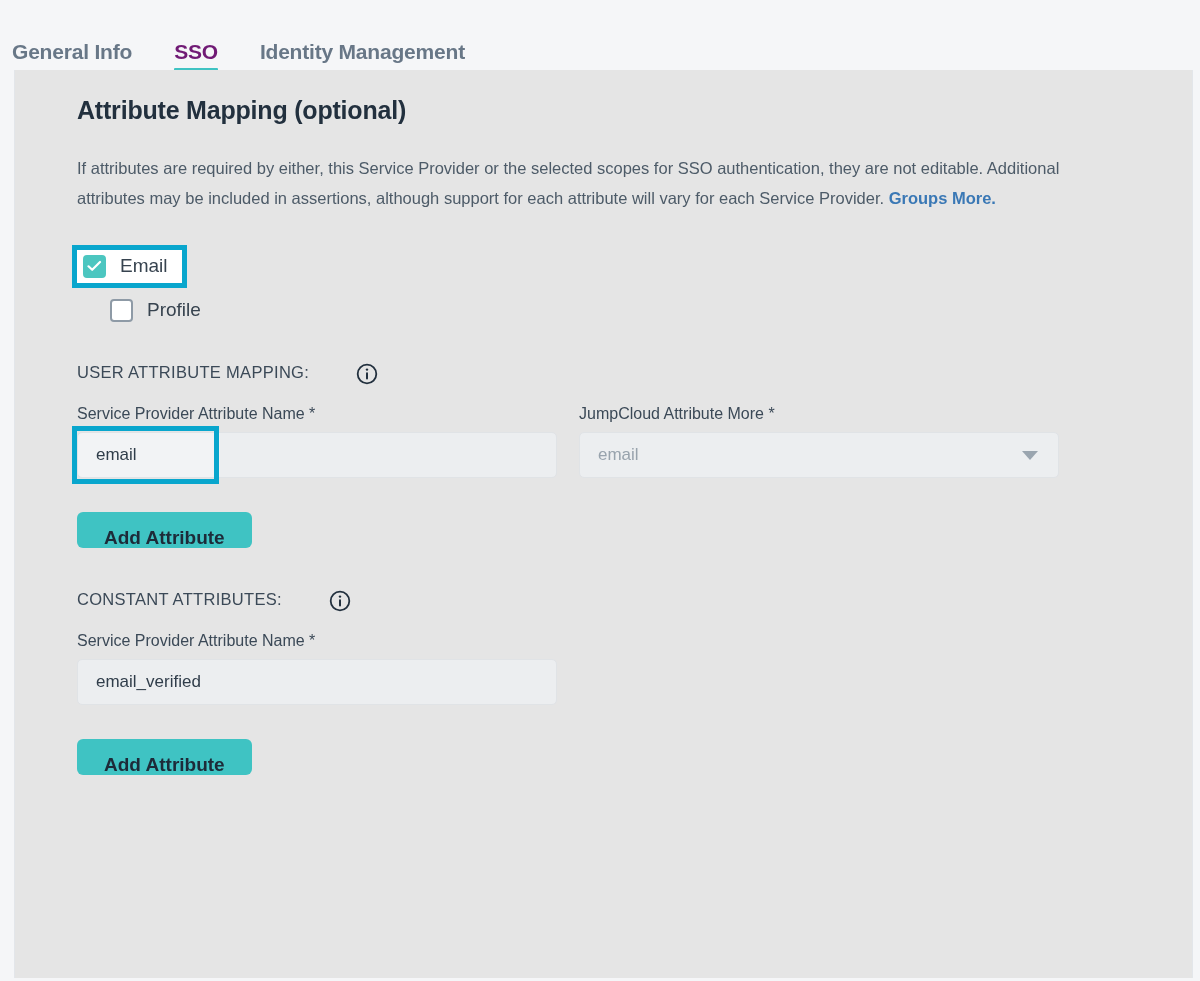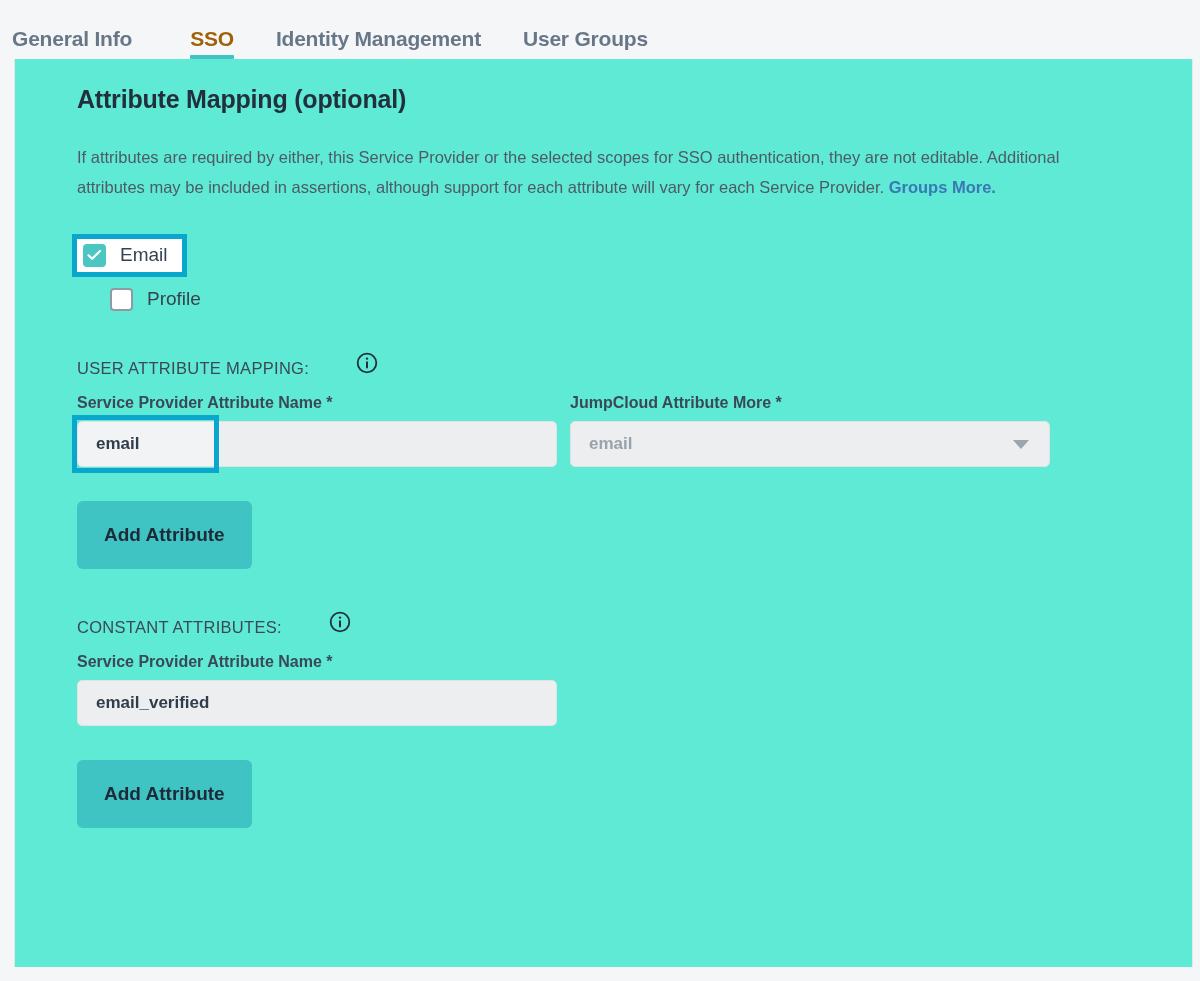--- a/index.html
+++ b/index.html
@@ -13,59 +13,58 @@
     font-family: "Liberation Sans", sans-serif;
     -webkit-font-smoothing: antialiased;
     overflow: hidden;
   }
 
   
   .tabbar {
     height: 73px;
     background: #f5f6f8;
     display: flex;
-    align-items: center;
+    align-items: flex-end;
     padding: 0;
     box-sizing: border-box;
   }
   .tab {
     font-size: 21px;
     font-weight: bold;
     color: #687787;
     padding: 14px 0 9px 0;
     margin-right: 42px;
     position: relative;
     cursor: pointer;
     letter-spacing: -0.2px;
     white-space: nowrap;
   }
   .tab:first-child { margin-left: 12px; }
   .tab.active {
-    color: #a16207;
-    margin-left: 16px;
+    color: #701a75;
   }
   .tab.active::after {
     content: "";
     position: absolute;
     left: 0;
     right: 0;
     bottom: 1px;
     height: 4px;
     background: #3fc3c3;
     border-radius: 1px;
   }
 
   
   .card {
     position: absolute;
     left: 14px;
-    top: 59px;
+    top: 70px;
     width: 1179px;
     height: 908px;
-    background: #5eead4;
+    background: #e5e5e5;
     border-left: 1px solid #e3e6ea;
     border-right: 1px solid #e3e6ea;
     box-sizing: border-box;
     overflow: hidden;
   }
   .card-inner {
     padding: 26px 62px 0 62px;
   }
 
   h2.section-title {
@@ -135,39 +134,38 @@
     font-size: 19px;
     color: #37434f;
     margin-left: 14px;
     white-space: nowrap;
   }
   .profile-row { margin-left: 17px; margin-top: 14px; }
 
   
   .sub-head {
     display: flex;
-    align-items: flex-end;
+    align-items: flex-start;
     margin: 38px 0 16px 0;
     gap: 29px;
   }
   .sub-head .txt {
     font-size: 16.5px;
     color: #3b4957;
     letter-spacing: 0.3px;
   }
   .info-icon {
     margin-left: 18px;
     display: block;
   }
 
   
   .form-row {
     display: flex;
-    gap: 13px;
-    font-weight: bold;
+    gap: 22px;
   }
   .field {
     width: 480px;
   }
   .field-label {
     font-size: 16px;
     color: #3b4957;
     margin-bottom: 9px;
     white-space: nowrap;
   }
@@ -216,21 +214,21 @@
     background: #ffffff;
     z-index: -1;
   }
   .input.first {
     background: linear-gradient(to right, #f2f3f5 0 142px, #eceef0 142px 100%);
   }
 
   
   .btn {
     margin-top: 34px;
-    height: 68px;
+    height: 36px;
     background: #3fc3c3;
     border: none;
     border-radius: 6px;
     color: #1d2b39;
     font-size: 19px;
     font-weight: bold;
     font-family: "Liberation Sans", sans-serif;
     padding: 0 27px;
     cursor: pointer;
     display: inline-block;
@@ -243,23 +241,20 @@
 <div class="tabbar">
   <div class="tab">
     <span>General Info</span>
   </div>
   <div class="tab active">
     <span>SSO</span>
   </div>
   <div class="tab">
     <span>Identity Management</span>
   </div>
-  <div class="tab">
-    <span>User Groups</span>
-  </div>
 </div>
 
 <div class="card">
   <div class="card-inner">
 
     <h2 class="section-title">Attribute Mapping (optional)</h2>
 
     <p class="desc"><span>If attributes are required by either, this Service Provider or the selected scopes for SSO authentication, they are not editable. Additional attributes may be included in assertions, although support for each attribute will vary for each Service Provider. </span><a class="learn-more" href="#">Groups More.</a></p>
 
     

